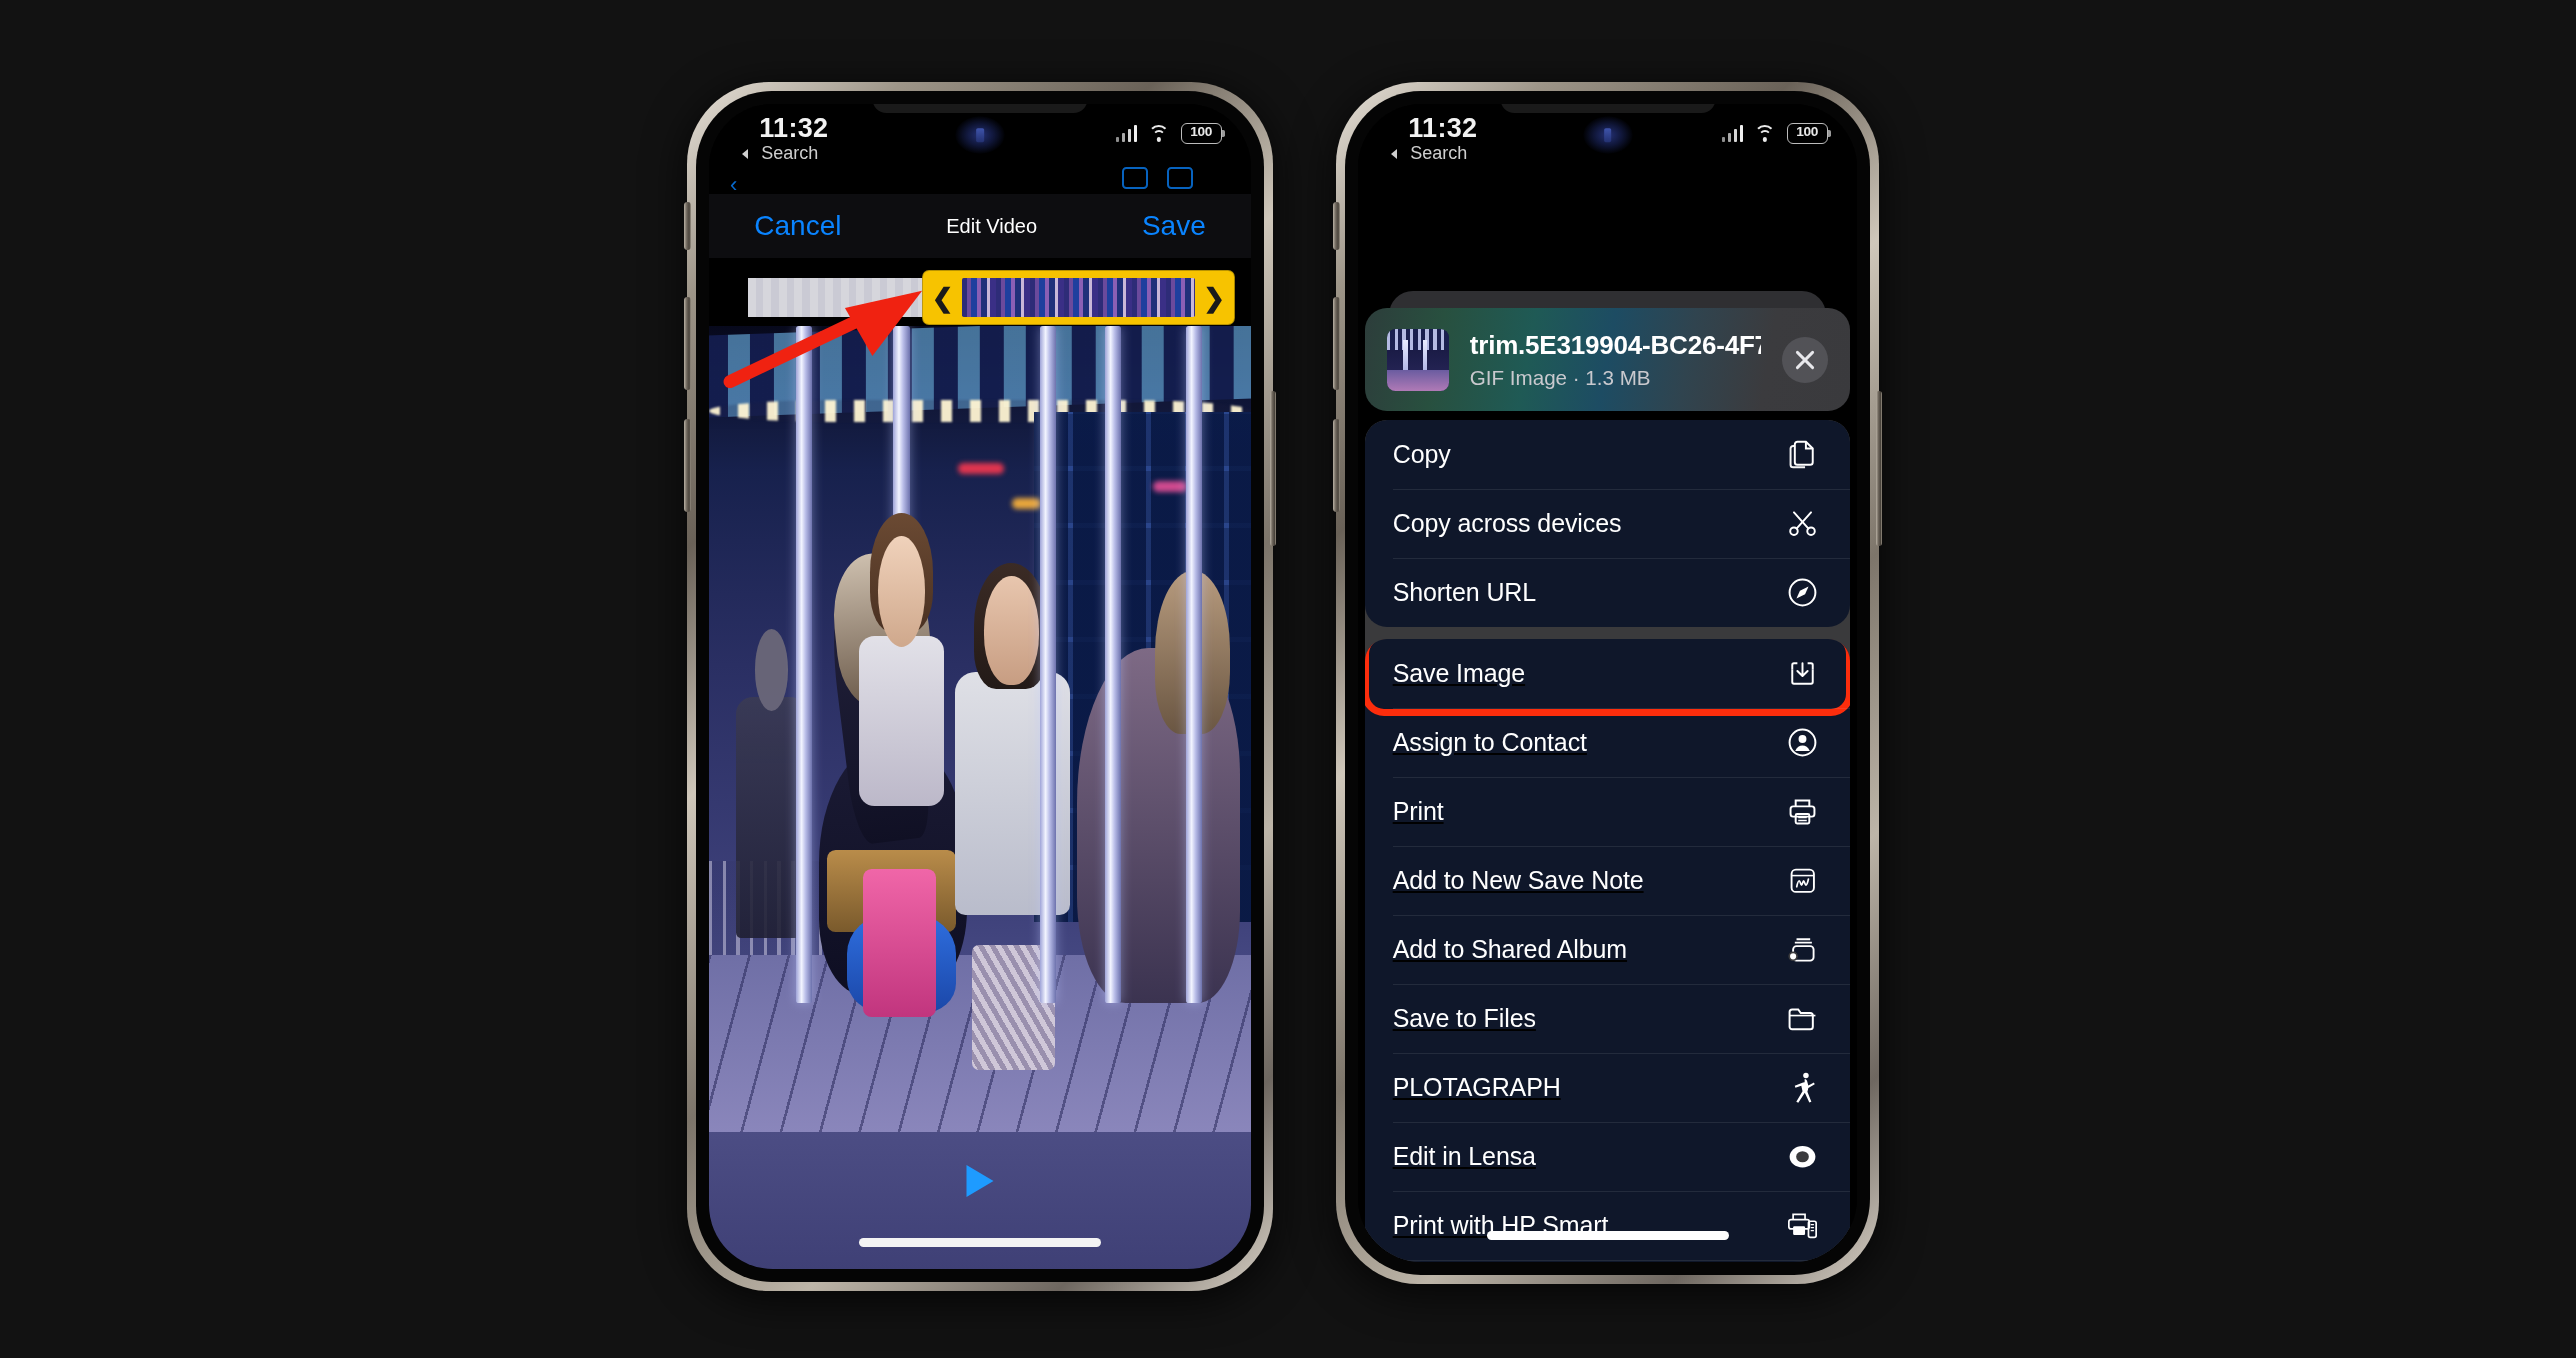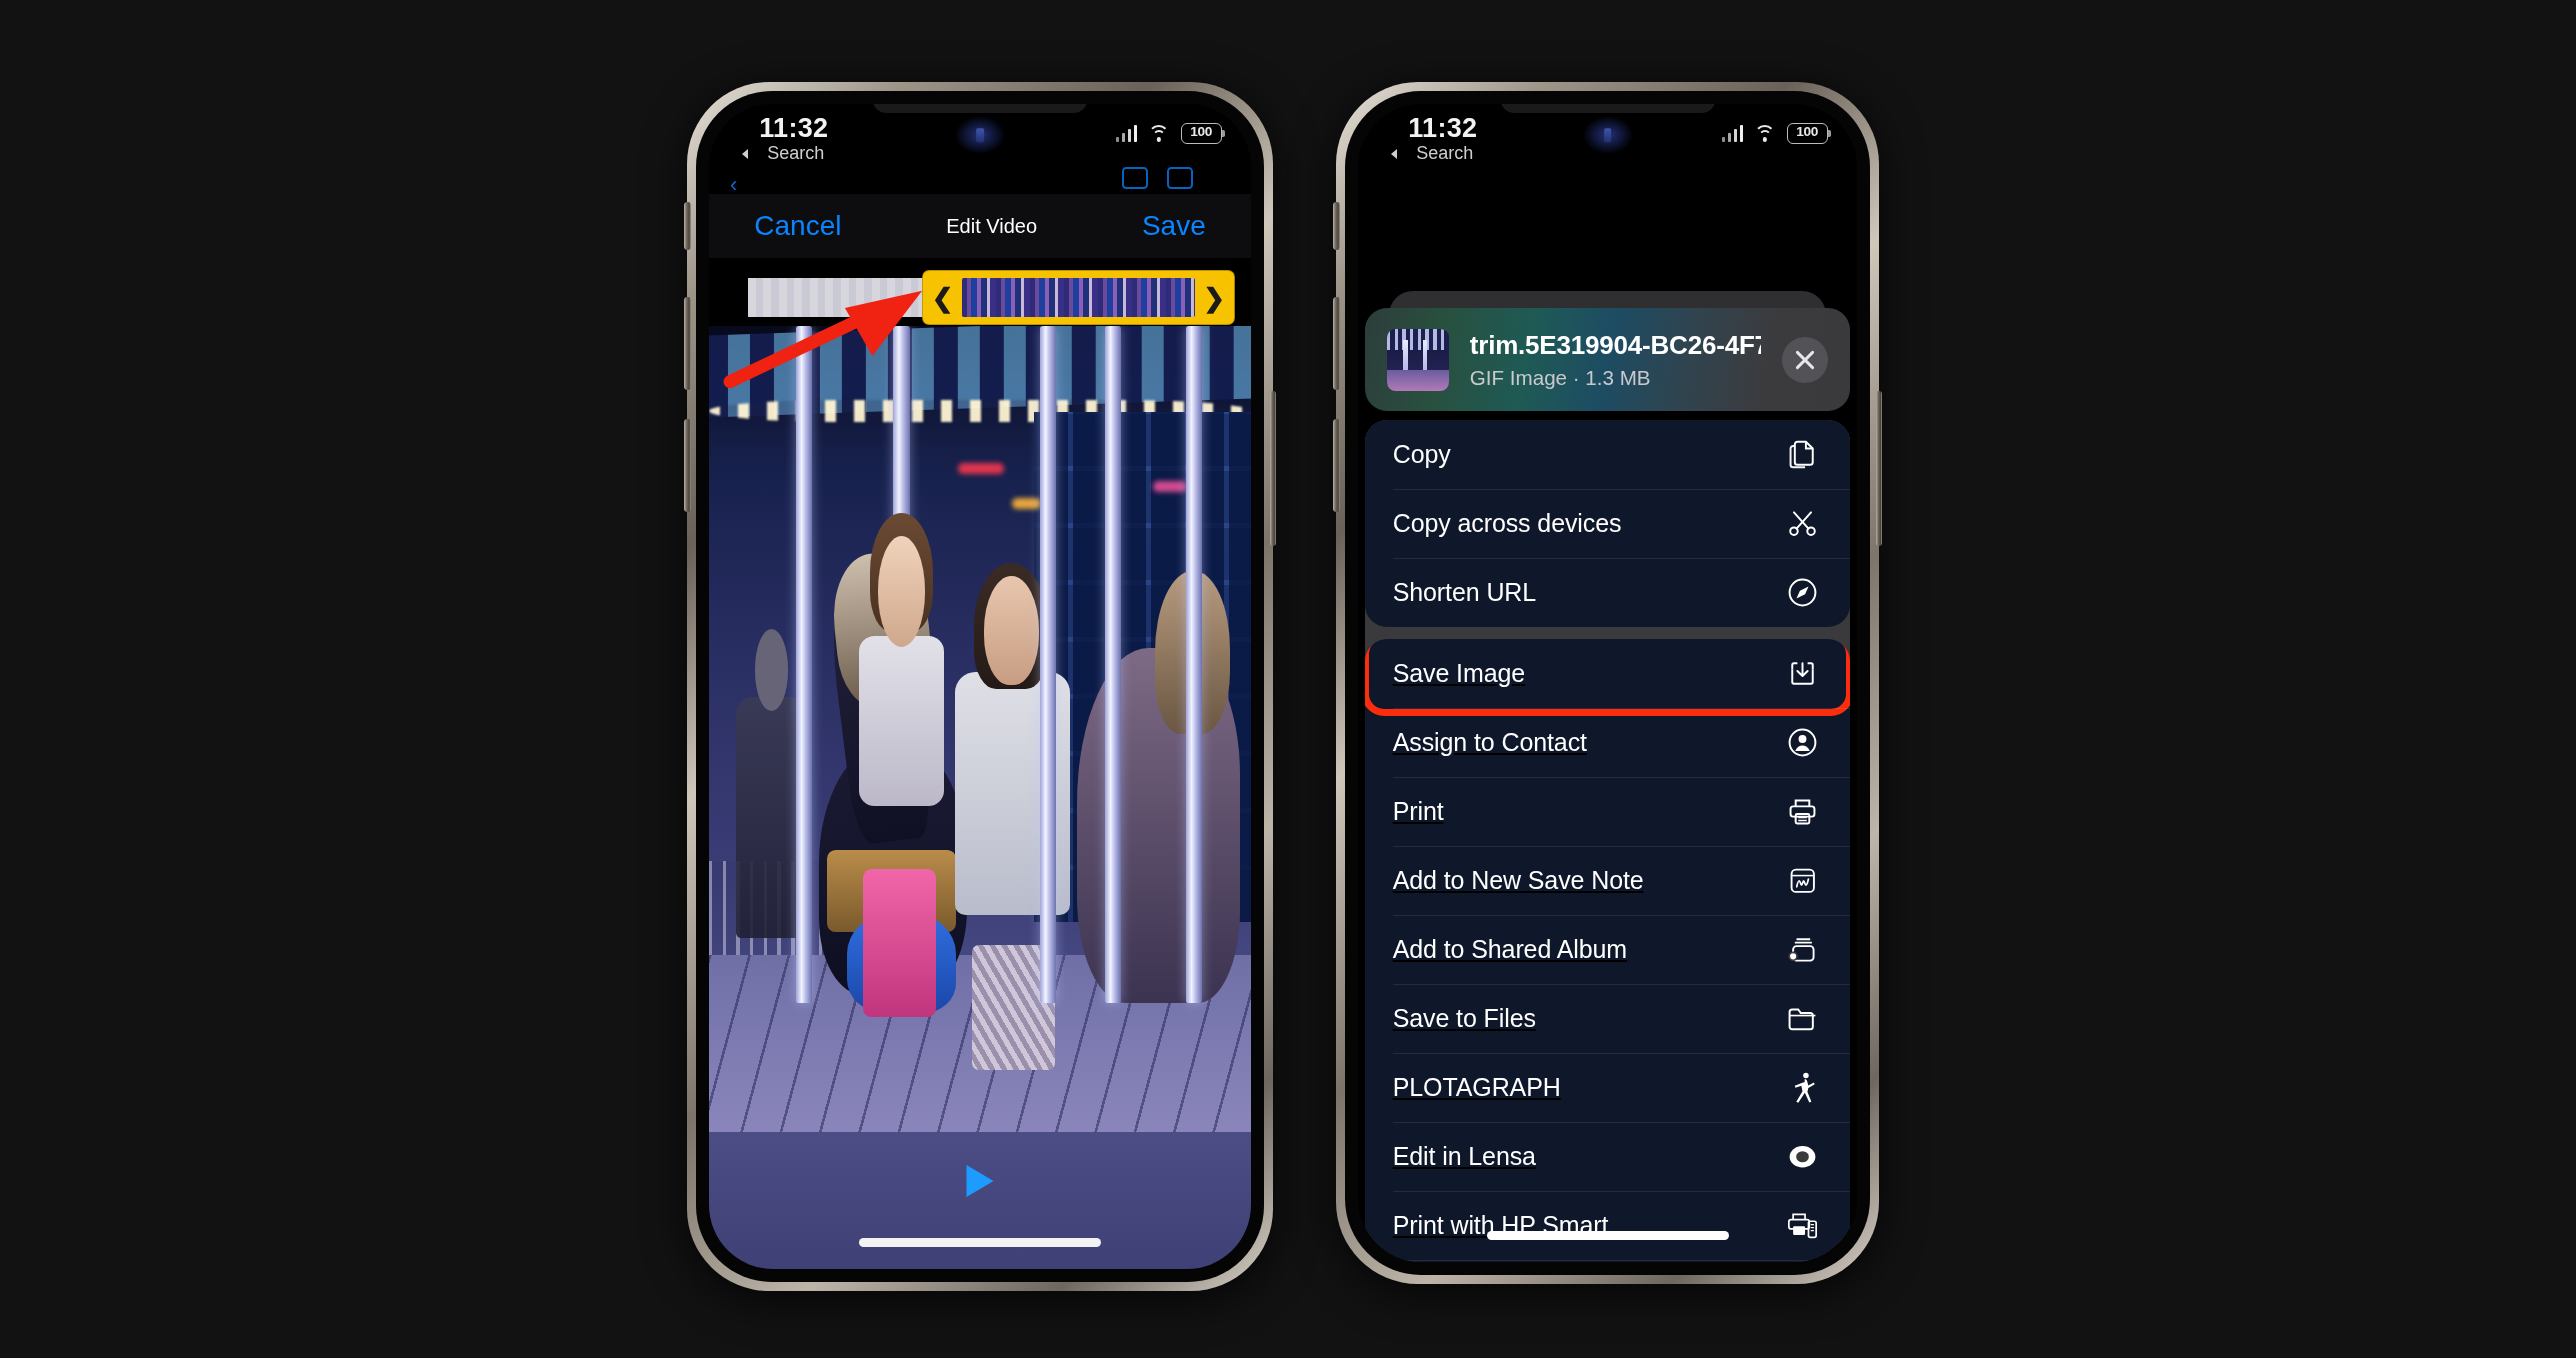--- a/index.html
+++ b/index.html
@@ -47,21 +47,21 @@
     position:absolute; top:0; left:0; right:0; height:67px;
     z-index:40; pointer-events:none;
   }
   .sb-time {
     position:absolute; left:50px; top:8.6px;
     color:#f2f2f2; font-size:27px; font-weight:600; letter-spacing:0.3px;
   }
   .sb-back {
     position:absolute; left:33px; top:39px;
     color:#cfcfcf; font-size:18px; font-weight:400;
-    display:flex; align-items:center; gap:19px;
+    display:flex; align-items:center; gap:13px;
   }
   .sb-back .tri {
     width:0;height:0;border-top:5.2px solid transparent;border-bottom:5.2px solid transparent;
     border-right:6.9px solid #cfcfcf; display:inline-block;
   }
   .sb-right {
     position:absolute; right:29px; top:19px;
     display:flex; align-items:center; gap:11px;
   }
   .bars { display:flex; align-items:flex-end; gap:2.6px; height:17px; }

